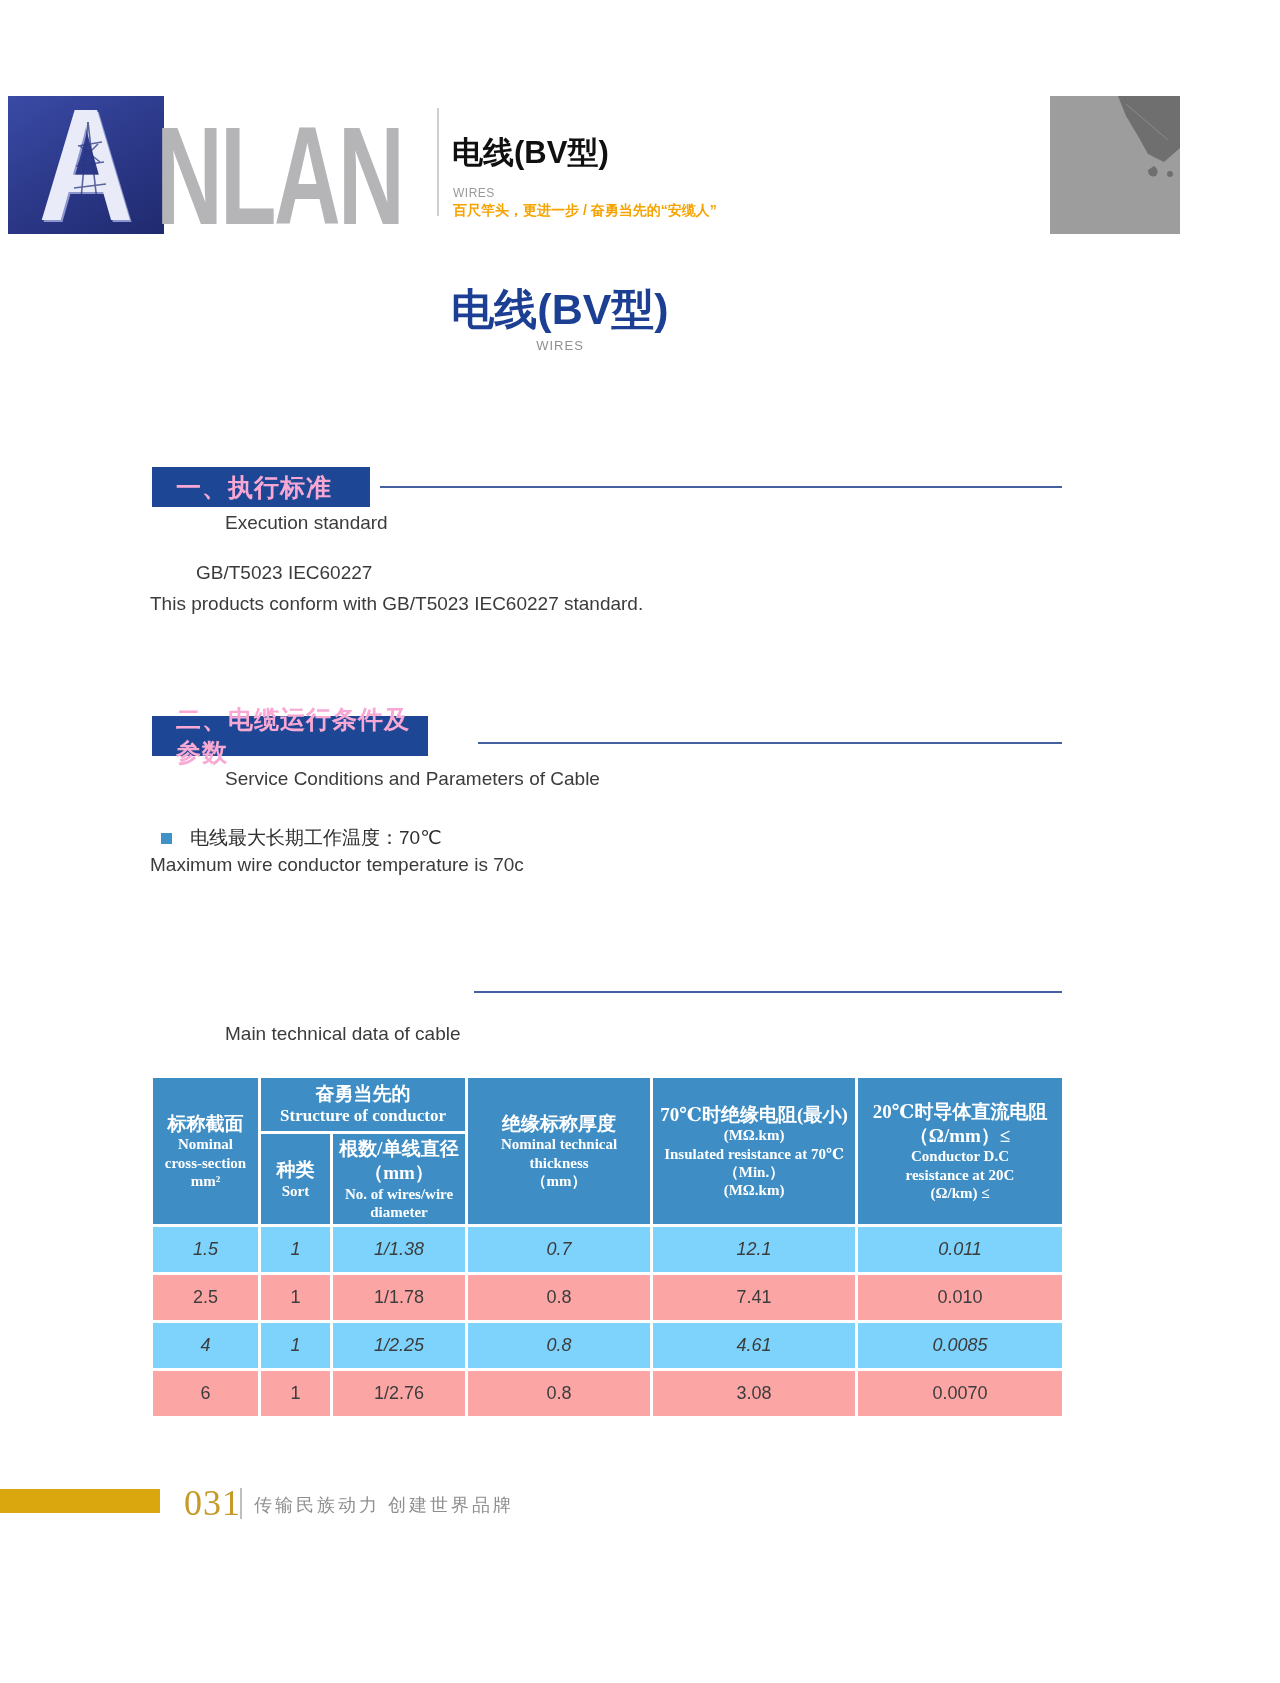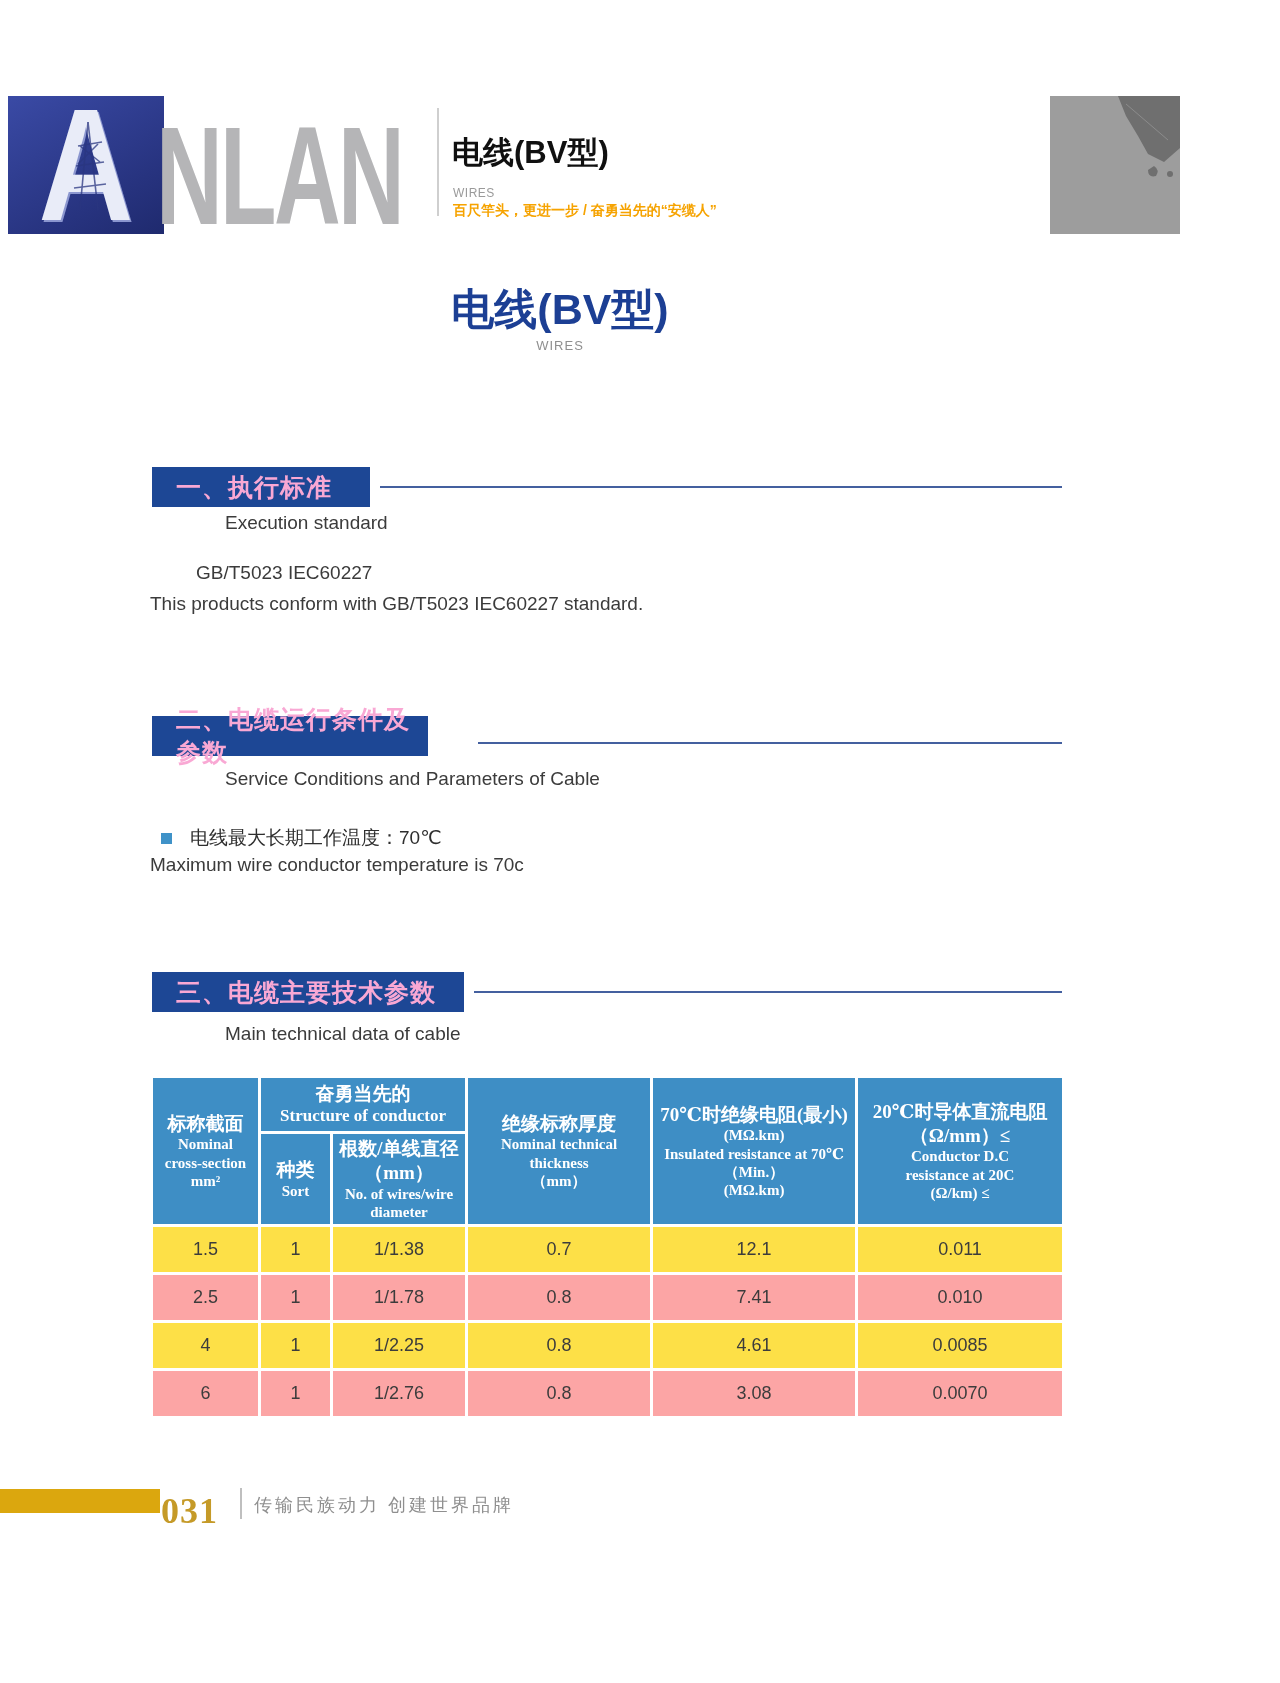--- a/index.html
+++ b/index.html
@@ -86,29 +86,29 @@
     background:#3e8ec5; color:#ffffff;
     font-family:"Liberation Serif","DejaVu Serif",serif; font-weight:bold;
     padding:3px 2px;
   }
   .spec-table thead tr.hr1 { height:56px; }
   .spec-table thead tr.hr2 { height:57px; }
   .hl-cn { font-size:19px; line-height:1.25; }
   .hl-en { font-size:15px; line-height:1.22; }
   .spec-table tbody tr { height:48px; }
   .spec-table td { font-size:18px; color:#3c3c3c; }
-  .spec-table tbody tr.row-blue  td { background:#fde047; }
+  .spec-table tbody tr.row-blue  td { background:#7dd3fc;font-style:italic; }
   .spec-table tbody tr.row-green td { background:#fca5a5; }
 
   
   .footer-bar { position:absolute; left:0; top:1489px; width:160px; height:24px; background:#dba70e; }
   .footer-num {
-    position:absolute; left:161px; top:1482px;
-    font-family:"Liberation Serif","DejaVu Serif",serif; font-weight:bold;
-    font-size:36px; color:#c59a28; letter-spacing:1px;margin-top:8px;
+    position:absolute; left:184px; top:1482px;
+    font-family:"Liberation Serif","DejaVu Serif",serif; font-weight:normal;
+    font-size:36px; color:#c59a28; letter-spacing:1px;
   }
   .footer-divider { position:absolute; left:240px; top:1488px; width:2px; height:31px; background:#bfbfbf; }
   .footer-slogan { position:absolute; left:254px; top:1493px; font-size:18px; color:#8f8f8f; letter-spacing:3px; }
 </style>
 </head>
 <body>
 
 <div class="page">
 
   <div class="logo-box"></div>
@@ -148,21 +148,20 @@
   <div class="s1-line1">GB/T5023  IEC60227</div>
   <div class="s1-line2">This products conform with GB/T5023  IEC60227 standard.</div>
 
   <div class="sec-box s2-box">二、电缆运行条件及参数</div>
   <div class="sec-rule s2-rule"></div>
   <div class="sec-en s2-en">Service Conditions and Parameters of Cable</div>
   <div class="bullet-sq"></div>
   <div class="s2-cn">电线最大长期工作温度：70℃</div>
   <div class="s2-en2">Maximum wire conductor temperature is 70c</div>
 
-  <div class="sec-box s3-box">三、电缆主要技术参数</div>
   <div class="sec-rule s3-rule"></div>
   <div class="sec-en s3-en">Main technical data of cable</div>
 
   <table class="spec-table">
     <colgroup>
       <col class="c1">
         <col class="c2">
         <col class="c3">
         <col class="c4">
         <col class="c5">

